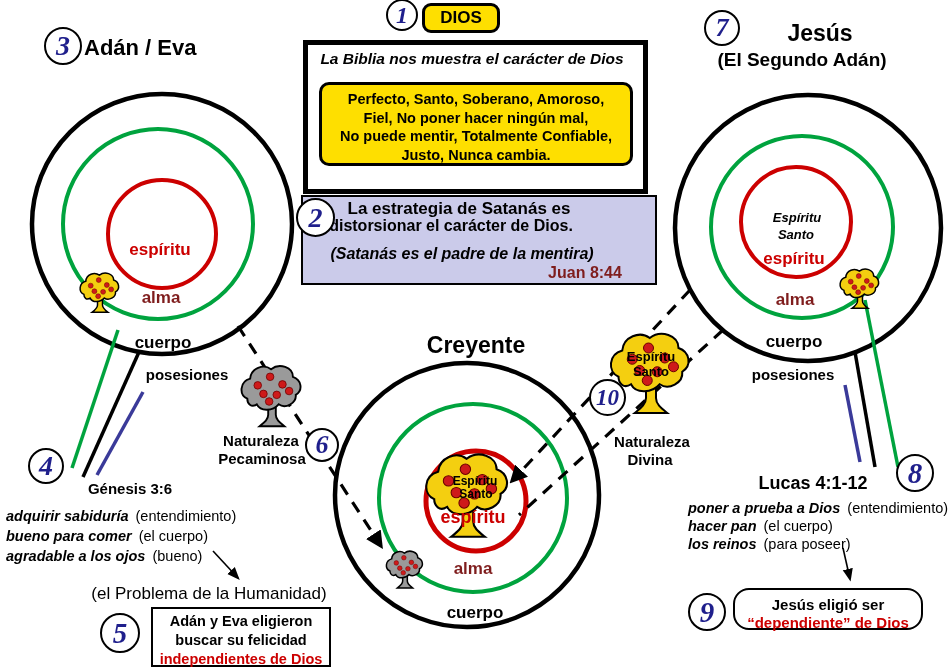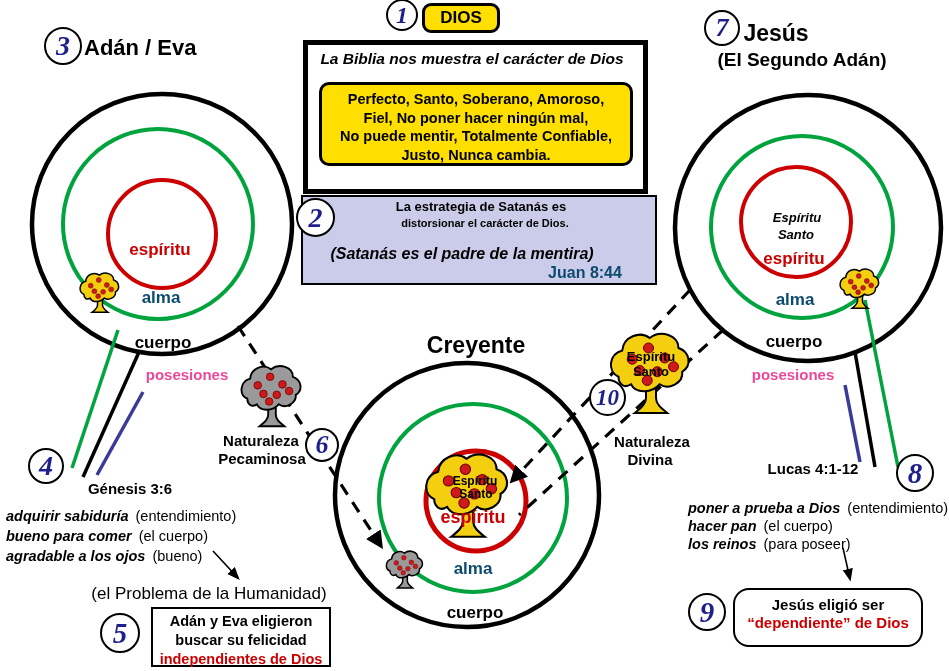--- a/index.html
+++ b/index.html
@@ -4,43 +4,43 @@
 <style>
   html,body{margin:0;padding:0;background:#fff;}
   .stage{position:relative;width:949px;height:671px;background:#fff;
          font-family:"Liberation Sans",sans-serif;color:#000;overflow:hidden;}
   svg.layer{position:absolute;left:0;top:0;}
   .u{position:absolute;}
   .c{transform:translateX(-50%);white-space:nowrap;}
   .b{font-weight:bold;}
   .i{font-style:italic;}
   .red{color:#CC0000;}
-  .grn{color:#0c4a6e;}
-  .nvy{color:#ec4899;}
+  .grn{color:#7f1d1d;}
+  .nvy{color:#000000;}
   .badge{position:absolute;box-sizing:border-box;border:2px solid #000;border-radius:50%;
          background:#fff;color:#1F1F8C;font-family:"Liberation Serif",serif;
          font-style:italic;font-weight:bold;display:flex;align-items:center;
          justify-content:center;line-height:1;z-index:5;}
   .row{white-space:nowrap;font-size:14.5px;}
   .row .bi{font-weight:bold;font-style:italic;}
   .row .nrm{margin-left:7px;}
   #dios-box{left:422px;top:3px;width:78px;height:30px;background:#FEDF00;border:3px solid #000;
             border-radius:9px;box-sizing:border-box;display:flex;align-items:center;
             justify-content:center;font-weight:bold;font-size:17px;}
   #bible-box{left:303px;top:40px;width:345px;height:154px;border:5px solid #000;
              background:#fff;box-sizing:border-box;}
   #char-box{left:319px;top:82px;width:314px;height:84px;background:#FEDF00;border:3px solid #000;
             border-radius:10px;box-sizing:border-box;text-align:center;font-weight:bold;
             font-size:14.5px;line-height:18.5px;padding-top:5px;}
   #satan-box{left:301px;top:195px;width:356px;height:90px;background:#CBCBEA;
              border:2px solid #000;box-sizing:border-box;}
   #box5{left:151px;top:607px;width:180px;height:60px;border:2px solid #000;background:#fff;
         box-sizing:border-box;text-align:center;font-weight:bold;font-size:14.5px;
         line-height:19px;padding-top:3px;}
-  #box9{left:733px;top:588px;width:190px;height:59px;border:2px solid #000;border-radius:16px;
+  #box9{left:733px;top:588px;width:190px;height:42px;border:2px solid #000;border-radius:16px;
         background:#fff;box-sizing:border-box;text-align:center;font-weight:bold;
         font-size:15px;line-height:18px;padding-top:6px;}
 </style>
 </head>
 <body>
 
 <div class="stage">
 
   <svg class="layer" width="949" height="671" viewBox="0 0 949 671">
     <defs>
@@ -143,22 +143,22 @@
   <div class="u" id="bible-box"></div>
   <div class="u c b i" style="left:472px;top:50px;font-size:15.5px">La Biblia nos muestra el carácter de Dios</div>
   <div class="u" id="char-box">
     <div>Perfecto, Santo, Soberano, Amoroso,</div>
     <div>Fiel, No poner hacer ningún mal,</div>
     <div>No puede mentir, Totalmente Confiable,</div>
     <div>Justo, Nunca cambia.</div>
   </div>
 
   <div class="u" id="satan-box"></div>
-  <div class="u c b" style="left:481px;top:199px;font-size:13px">La estrategia de Satanás es</div>
-  <div class="u c b" style="left:485px;top:217px;font-size:11px">distorsionar el carácter de Dios.</div>
+  <div class="u c b" style="left:459px;top:199px;font-size:17px">La estrategia de Satanás es</div>
+  <div class="u c b" style="left:451px;top:217px;font-size:16px">distorsionar el carácter de Dios.</div>
   <div class="u c b i" style="left:462px;top:245px;font-size:16px">(Satanás es el padre de la mentira)</div>
   <div class="u c b grn" style="left:585px;top:264px;font-size:16px">Juan 8:44</div>
 
   <div class="u b" style="left:84px;top:35px;font-size:22px">Adán / Eva</div>
   <div class="u c b red" style="left:160px;top:240px;font-size:17px">espíritu</div>
   <div class="u c b grn" style="left:161px;top:288px;font-size:17px">alma</div>
   <div class="u c b" style="left:163px;top:333px;font-size:17px">cuerpo</div>
   <div class="u c b nvy" style="left:187px;top:366px;font-size:15px">posesiones</div>
   <div class="u c b" style="left:130px;top:480px;font-size:15px">Génesis 3:6</div>
 
@@ -187,29 +187,29 @@
   <div class="u c b grn" style="left:473px;top:559px;font-size:17px">alma</div>
   <div class="u c b" style="left:475px;top:603px;font-size:17px">cuerpo</div>
 
   <div class="u c b" style="left:261px;top:432px;font-size:15px">Naturaleza</div>
   <div class="u c b" style="left:262px;top:450px;font-size:15px">Pecaminosa</div>
   <div class="u c b" style="left:651px;top:349px;font-size:13px">Espíritu</div>
   <div class="u c b" style="left:651px;top:364px;font-size:13px">Santo</div>
   <div class="u c b" style="left:652px;top:433px;font-size:15px">Naturaleza</div>
   <div class="u c b" style="left:650px;top:451px;font-size:15px">Divina</div>
 
-  <div class="u c b" style="left:776px;top:20px;font-size:23px">Jesús</div>
+  <div class="u c b" style="left:820px;top:20px;font-size:23px">Jesús</div>
   <div class="u c b" style="left:802px;top:49px;font-size:19px">(El Segundo Adán)</div>
   <div class="u c b i" style="left:797px;top:210px;font-size:13px">Espíritu</div>
   <div class="u c b i" style="left:796px;top:227px;font-size:13px">Santo</div>
   <div class="u c b red" style="left:794px;top:249px;font-size:17px">espíritu</div>
   <div class="u c b grn" style="left:795px;top:290px;font-size:17px">alma</div>
   <div class="u c b" style="left:794px;top:332px;font-size:17px">cuerpo</div>
   <div class="u c b nvy" style="left:793px;top:366px;font-size:15px">posesiones</div>
-  <div class="u c b" style="left:813px;top:460px;font-size:15px">Lucas 4:1-12</div>
+  <div class="u c b" style="left:813px;top:473px;font-size:18px">Lucas 4:1-12</div>
 
   <div class="u row" style="left:688px;top:500px">
     <span class="bi">poner a prueba a Dios</span><span class="nrm">(entendimiento)</span>
   </div>
   <div class="u row" style="left:688px;top:518px">
     <span class="bi">hacer pan</span><span class="nrm">(el cuerpo)</span>
   </div>
   <div class="u row" style="left:688px;top:536px">
     <span class="bi">los reinos</span><span class="nrm">(para poseer)</span>
   </div>

